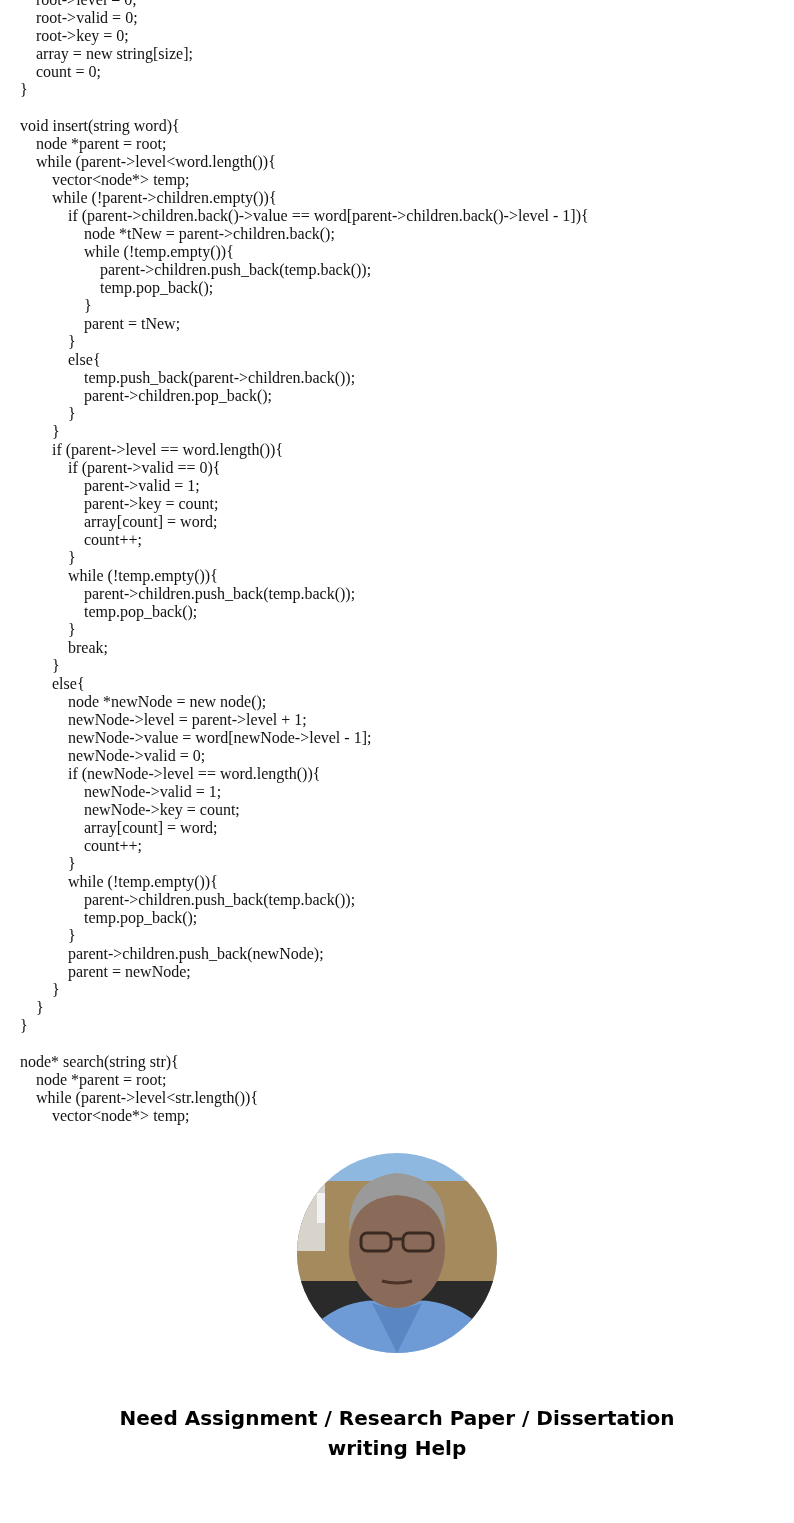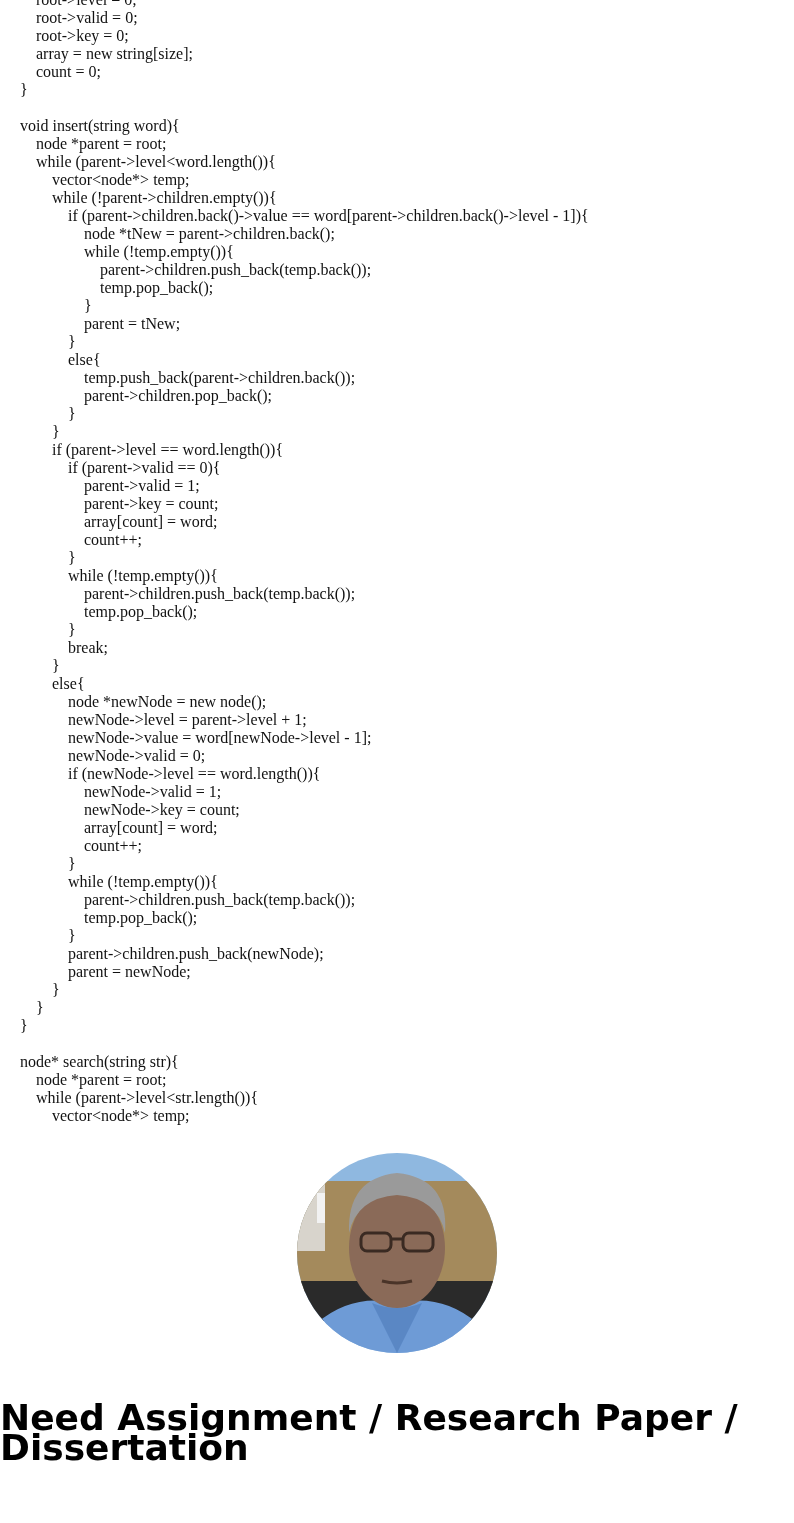--- a/index.html
+++ b/index.html
@@ -35,24 +35,24 @@
       height: 200px;
       border-radius: 50%;
       overflow: hidden;
     }
     .avatar svg { display: block; }
     .footer {
       position: absolute;
       left: 0;
       top: 1403px;
       width: 794px;
-      text-align: left;
+      text-align: center;
       font-family: "DejaVu Sans", sans-serif;
       font-weight: bold;
-      font-size: 36px;
+      font-size: 20px;
       line-height: 30px;
       color: #000000;
     }
     .footer-line { display: block; }
   </style>
 </head>
 <body>
 
 <pre class="code" id="code-block"><div class="code-line" style="padding-left: 16px;">root-&gt;level = 0;</div><div class="code-line" style="padding-left: 16px;">root-&gt;valid = 0;</div><div class="code-line" style="padding-left: 16px;">root-&gt;key = 0;</div><div class="code-line" style="padding-left: 16px;">array = new string[size];</div><div class="code-line" style="padding-left: 16px;">count = 0;</div><div class="code-line" style="padding-left: 0px;">}</div><div class="code-line" style="padding-left: 0px;"></div><div class="code-line" style="padding-left: 0px;">void insert(string word){</div><div class="code-line" style="padding-left: 16px;">node *parent = root;</div><div class="code-line" style="padding-left: 16px;">while (parent-&gt;level&lt;word.length()){</div><div class="code-line" style="padding-left: 32px;">vector&lt;node*&gt; temp;</div><div class="code-line" style="padding-left: 32px;">while (!parent-&gt;children.empty()){</div><div class="code-line" style="padding-left: 48px;">if (parent-&gt;children.back()-&gt;value == word[parent-&gt;children.back()-&gt;level - 1]){</div><div class="code-line" style="padding-left: 64px;">node *tNew = parent-&gt;children.back();</div><div class="code-line" style="padding-left: 64px;">while (!temp.empty()){</div><div class="code-line" style="padding-left: 80px;">parent-&gt;children.push_back(temp.back());</div><div class="code-line" style="padding-left: 80px;">temp.pop_back();</div><div class="code-line" style="padding-left: 64px;">}</div><div class="code-line" style="padding-left: 64px;">parent = tNew;</div><div class="code-line" style="padding-left: 48px;">}</div><div class="code-line" style="padding-left: 48px;">else{</div><div class="code-line" style="padding-left: 64px;">temp.push_back(parent-&gt;children.back());</div><div class="code-line" style="padding-left: 64px;">parent-&gt;children.pop_back();</div><div class="code-line" style="padding-left: 48px;">}</div><div class="code-line" style="padding-left: 32px;">}</div><div class="code-line" style="padding-left: 32px;">if (parent-&gt;level == word.length()){</div><div class="code-line" style="padding-left: 48px;">if (parent-&gt;valid == 0){</div><div class="code-line" style="padding-left: 64px;">parent-&gt;valid = 1;</div><div class="code-line" style="padding-left: 64px;">parent-&gt;key = count;</div><div class="code-line" style="padding-left: 64px;">array[count] = word;</div><div class="code-line" style="padding-left: 64px;">count++;</div><div class="code-line" style="padding-left: 48px;">}</div><div class="code-line" style="padding-left: 48px;">while (!temp.empty()){</div><div class="code-line" style="padding-left: 64px;">parent-&gt;children.push_back(temp.back());</div><div class="code-line" style="padding-left: 64px;">temp.pop_back();</div><div class="code-line" style="padding-left: 48px;">}</div><div class="code-line" style="padding-left: 48px;">break;</div><div class="code-line" style="padding-left: 32px;">}</div><div class="code-line" style="padding-left: 32px;">else{</div><div class="code-line" style="padding-left: 48px;">node *newNode = new node();</div><div class="code-line" style="padding-left: 48px;">newNode-&gt;level = parent-&gt;level + 1;</div><div class="code-line" style="padding-left: 48px;">newNode-&gt;value = word[newNode-&gt;level - 1];</div><div class="code-line" style="padding-left: 48px;">newNode-&gt;valid = 0;</div><div class="code-line" style="padding-left: 48px;">if (newNode-&gt;level == word.length()){</div><div class="code-line" style="padding-left: 64px;">newNode-&gt;valid = 1;</div><div class="code-line" style="padding-left: 64px;">newNode-&gt;key = count;</div><div class="code-line" style="padding-left: 64px;">array[count] = word;</div><div class="code-line" style="padding-left: 64px;">count++;</div><div class="code-line" style="padding-left: 48px;">}</div><div class="code-line" style="padding-left: 48px;">while (!temp.empty()){</div><div class="code-line" style="padding-left: 64px;">parent-&gt;children.push_back(temp.back());</div><div class="code-line" style="padding-left: 64px;">temp.pop_back();</div><div class="code-line" style="padding-left: 48px;">}</div><div class="code-line" style="padding-left: 48px;">parent-&gt;children.push_back(newNode);</div><div class="code-line" style="padding-left: 48px;">parent = newNode;</div><div class="code-line" style="padding-left: 32px;">}</div><div class="code-line" style="padding-left: 16px;">}</div><div class="code-line" style="padding-left: 0px;">}</div><div class="code-line" style="padding-left: 0px;"></div><div class="code-line" style="padding-left: 0px;">node* search(string str){</div><div class="code-line" style="padding-left: 16px;">node *parent = root;</div><div class="code-line" style="padding-left: 16px;">while (parent-&gt;level&lt;str.length()){</div><div class="code-line" style="padding-left: 32px;">vector&lt;node*&gt; temp;</div></pre>
 
@@ -69,13 +69,14 @@
     <path d="M52 80 Q50 25 100 20 Q152 25 148 80 Q140 45 100 42 Q60 45 52 80 Z" fill="#9a9a9a"></path>
     <rect x="64" y="80" width="30" height="18" rx="6" fill="none" stroke="#3a2a22" stroke-width="3"></rect>
     <rect x="106" y="80" width="30" height="18" rx="6" fill="none" stroke="#3a2a22" stroke-width="3"></rect>
     <line x1="94" y1="86" x2="106" y2="86" stroke="#3a2a22" stroke-width="3"></line>
     <path d="M85 128 Q100 132 115 128" stroke="#4a3428" stroke-width="3" fill="none"></path>
   </svg>
 </div>
 
 <div class="footer">
   <span class="footer-line">Need Assignment / Research Paper / Dissertation</span>
+  <span class="footer-line">writing Help</span>
 </div>
 
 </body></html>

